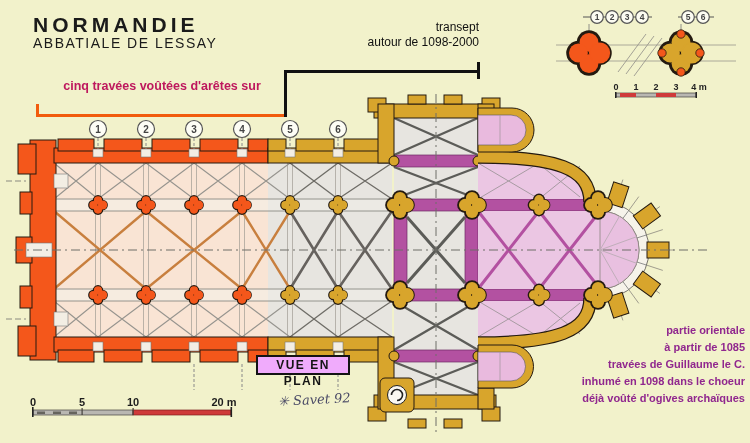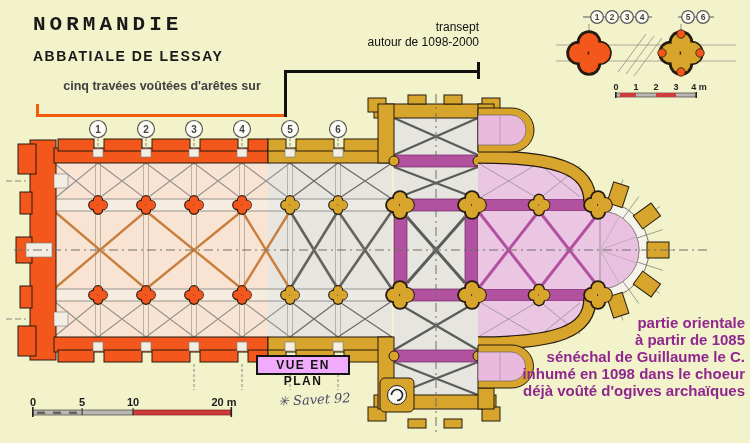--- a/index.html
+++ b/index.html
@@ -3,25 +3,25 @@
 <meta charset="utf-8">
 <style>
   html,body{margin:0;padding:0;background:#ddd;}
   .stage{
     position:relative;width:750px;height:443px;overflow:hidden;
     background:#f2f2cb;
     font-family:"Liberation Sans",sans-serif;
   }
   .stage svg{position:absolute;left:0;top:0;}
   .abs{position:absolute;}
-  .t-title{left:33px;top:13px;font-weight:bold;font-size:21px;letter-spacing:4px;color:#1a1a1a;font-family:Liberation Mono, monospace;}
-  .t-sub{left:33px;top:48px;font-weight:bold;font-size:14px;letter-spacing:1.5px;color:#1a1a1a;}
-  .t-nave{left:36px;top:79px;width:252px;text-align:center;font-weight:bold;font-size:12.5px;line-height:15px;color:#404040;}
+  .t-title{left:33px;top:13px;font-weight:bold;font-size:21px;letter-spacing:4px;color:#1a1a1a;}
+  .t-sub{left:33px;top:35px;font-weight:normal;font-size:14px;letter-spacing:1.5px;color:#1a1a1a;}
+  .t-nave{left:36px;top:79px;width:252px;text-align:center;font-weight:bold;font-size:12.5px;line-height:15px;color:#be185d;}
   .t-transept{left:283px;top:20px;width:196px;text-align:right;font-weight:normal;font-size:12px;line-height:15px;color:#101010;}
-  .t-east{right:5px;top:314px;text-align:right;font-weight:bold;font-size:15px;line-height:17px;color:#90278e;}
+  .t-east{right:5px;top:322px;text-align:right;font-weight:bold;font-size:11px;line-height:17px;color:#90278e;}
   .bracket{position:absolute;background:#f25c0d;}
   .bracket.black{background:#111;}
   .vep{left:256px;top:355px;width:90px;height:16px;background:#f0abfc;border:2px solid #141414;
        text-align:center;font-weight:bold;font-size:12px;letter-spacing:1.5px;line-height:16px;color:#141414;}
   .sig{left:278px;top:392px;font-family:"DejaVu Serif",serif;font-style:italic;font-size:13px;
        color:#4a4a66;transform:rotate(-3deg);}
 </style>
 </head>
 <body>
 
@@ -376,18 +376,18 @@
   <div class="bracket black" style="left:284px;top:70px;width:3px;height:47px;"></div>
   <div class="bracket black" style="left:477px;top:62px;width:3px;height:17px;"></div>
 
   <div class="abs vep">VUE EN PLAN</div>
 
   <div class="abs sig"><span>✳</span> <span>Savet 92</span></div>
 
   <div class="abs t-east">
     <div>partie orientale</div>
     <div>à partir de 1085</div>
-    <div>sénéchal de Guillaume le C.</div>
+    <div>travées de Guillaume le C.</div>
     <div>inhumé en 1098 dans le choeur</div>
     <div>déjà voûté d'ogives archaïques</div>
   </div>
 
 </div>
 
 </body></html>

